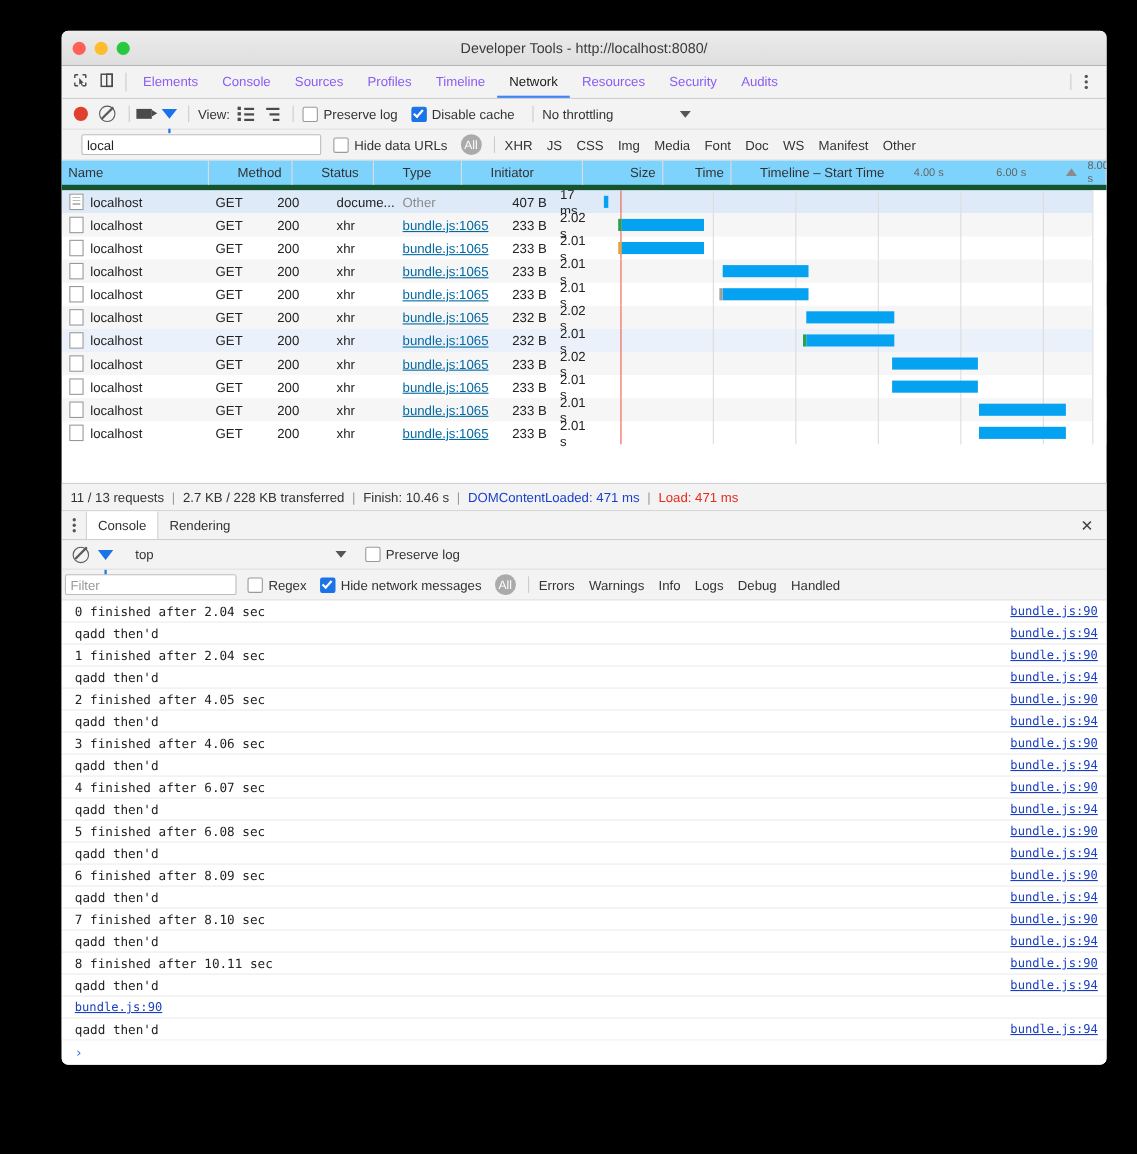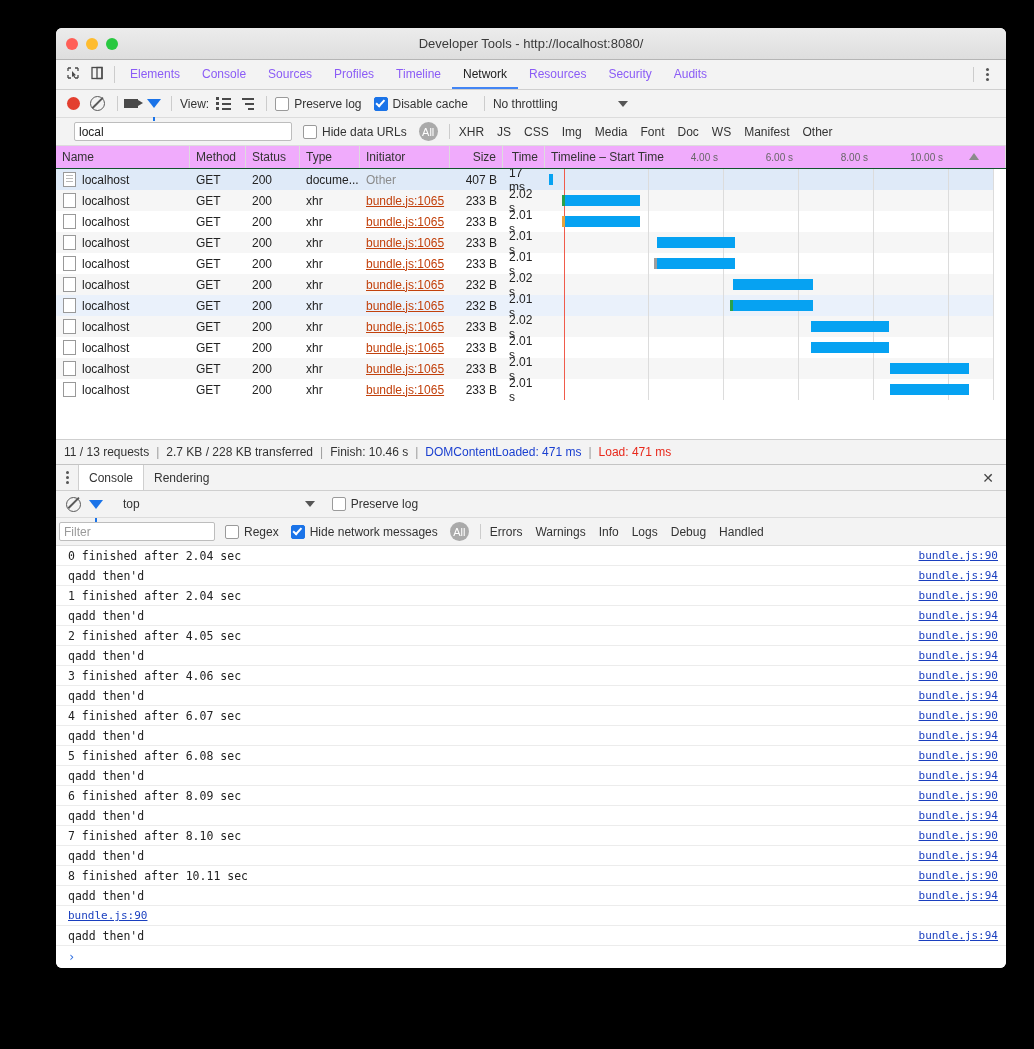--- a/index.html
+++ b/index.html
@@ -117,22 +117,22 @@
     font-family: "Liberation Sans", sans-serif; outline: none; margin-right: 11px;
   }
   .pill {
     width: 19px; height: 19px; border-radius: 50%; background: #aaaaaa; color: #fff;
     font-size: 11px; display: flex; align-items: center; justify-content: center; margin-right: 7px;
   }
   .type-links { display: flex; gap: 13px; color: #333; }
   
   .net-area { flex: 1 1 auto; display: flex; flex-direction: column; min-height: 0; }
   .net-head {
-    height: 22px; background: #f0abfc; border-bottom: 1px solid #14532d;
-    display: flex; font-size: 12px; color: #333; flex: none;
+    height: 22px; background: #7dd3fc; border-bottom: 5px solid #14532d;
+    display: flex; font-size: 12px; color: #333; flex: none; gap: 20px;
   }
   .net-head .col, .net-row .col { box-sizing: border-box; padding: 0 6px; display: flex; align-items: center; }
   .net-head .col { border-right: 1px solid #dcdcdc; }
   .c-name { width: 134px; }
   .c-method { width: 56px; }
   .c-status { width: 54px; }
   .c-type { width: 60px; }
   .c-init { width: 90px; }
   .c-size { width: 53px; justify-content: flex-end; }
   .c-time { width: 42px; justify-content: flex-end; }
@@ -144,21 +144,21 @@
   .net-row.sel2 { background: #eaf1fb; }
   .net-row .col.c-name { gap: 6px; padding-left: 7px; }
   .doc-icon {
     width: 11px; height: 13px; background: #fff; border: 1px solid #999;
     position: relative; flex: none;
   }
   .doc-icon.lined::after {
     content: ""; position: absolute; left: 2px; top: 2px; right: 2px; bottom: 2px;
     background: repeating-linear-gradient(#bbb 0 1px, transparent 1px 3px);
   }
-  .init-link { color: #c2410c; text-decoration: underline; }
+  .init-link { color: #0369a1; text-decoration: underline; }
   .other-text { color: #8b8b8b; }
   .wf-ticks { position: absolute; inset: 0; pointer-events: none; }
   .wf-tick { position: absolute; top: 0; bottom: 0; width: 1px; background: #dcdcdc; }
   .wf-tick-label {
     position: absolute; top: 0; height: 22px; display: flex; align-items: center;
     font-size: 10px; color: #666; transform: translateX(-100%); padding-right: 5px;
   }
   .redline { position: absolute; top: 0; bottom: 0; width: 1px; background: #f05b4b; }
   .bar { position: absolute; top: 5px; height: 11px; background: #06a2f2; }
   .bar .lead { position: absolute; left: -3px; top: 0; width: 3px; height: 11px; }

